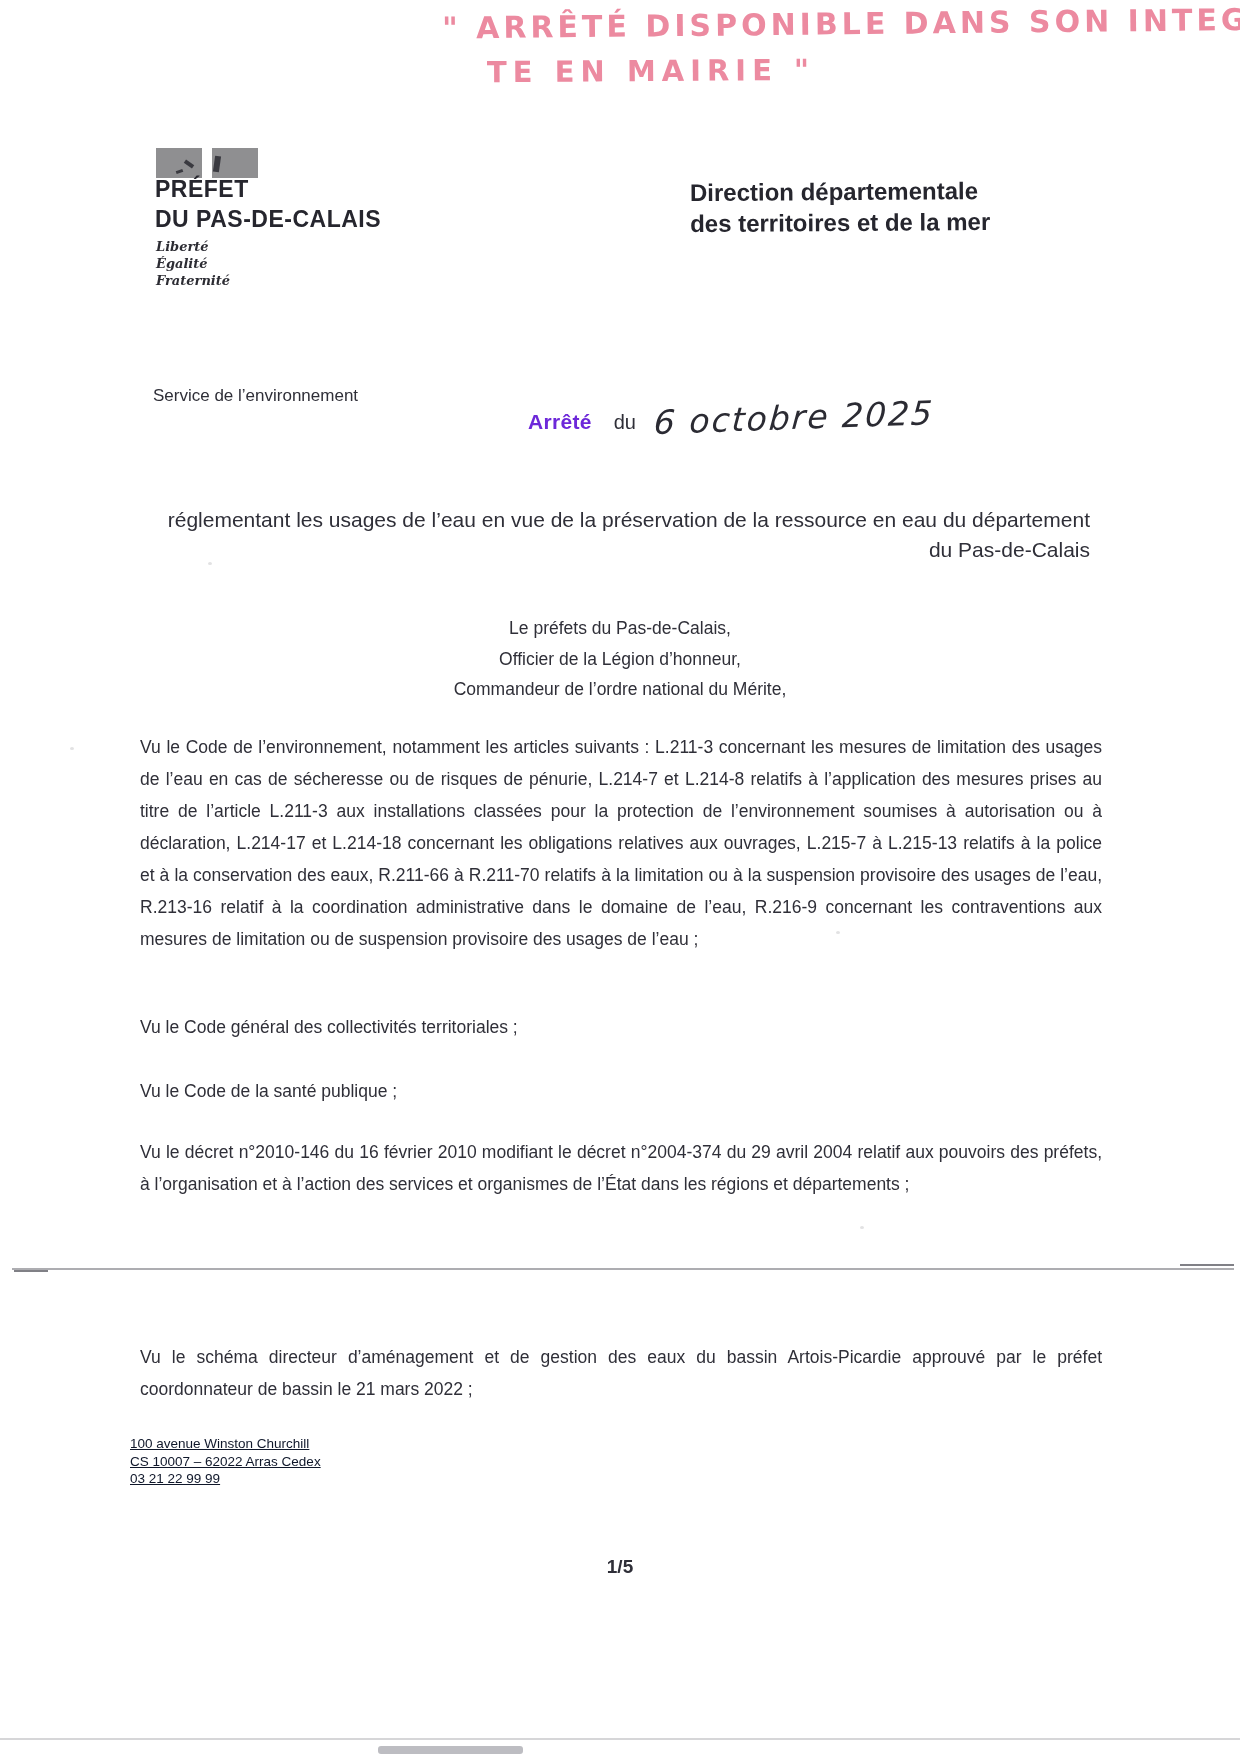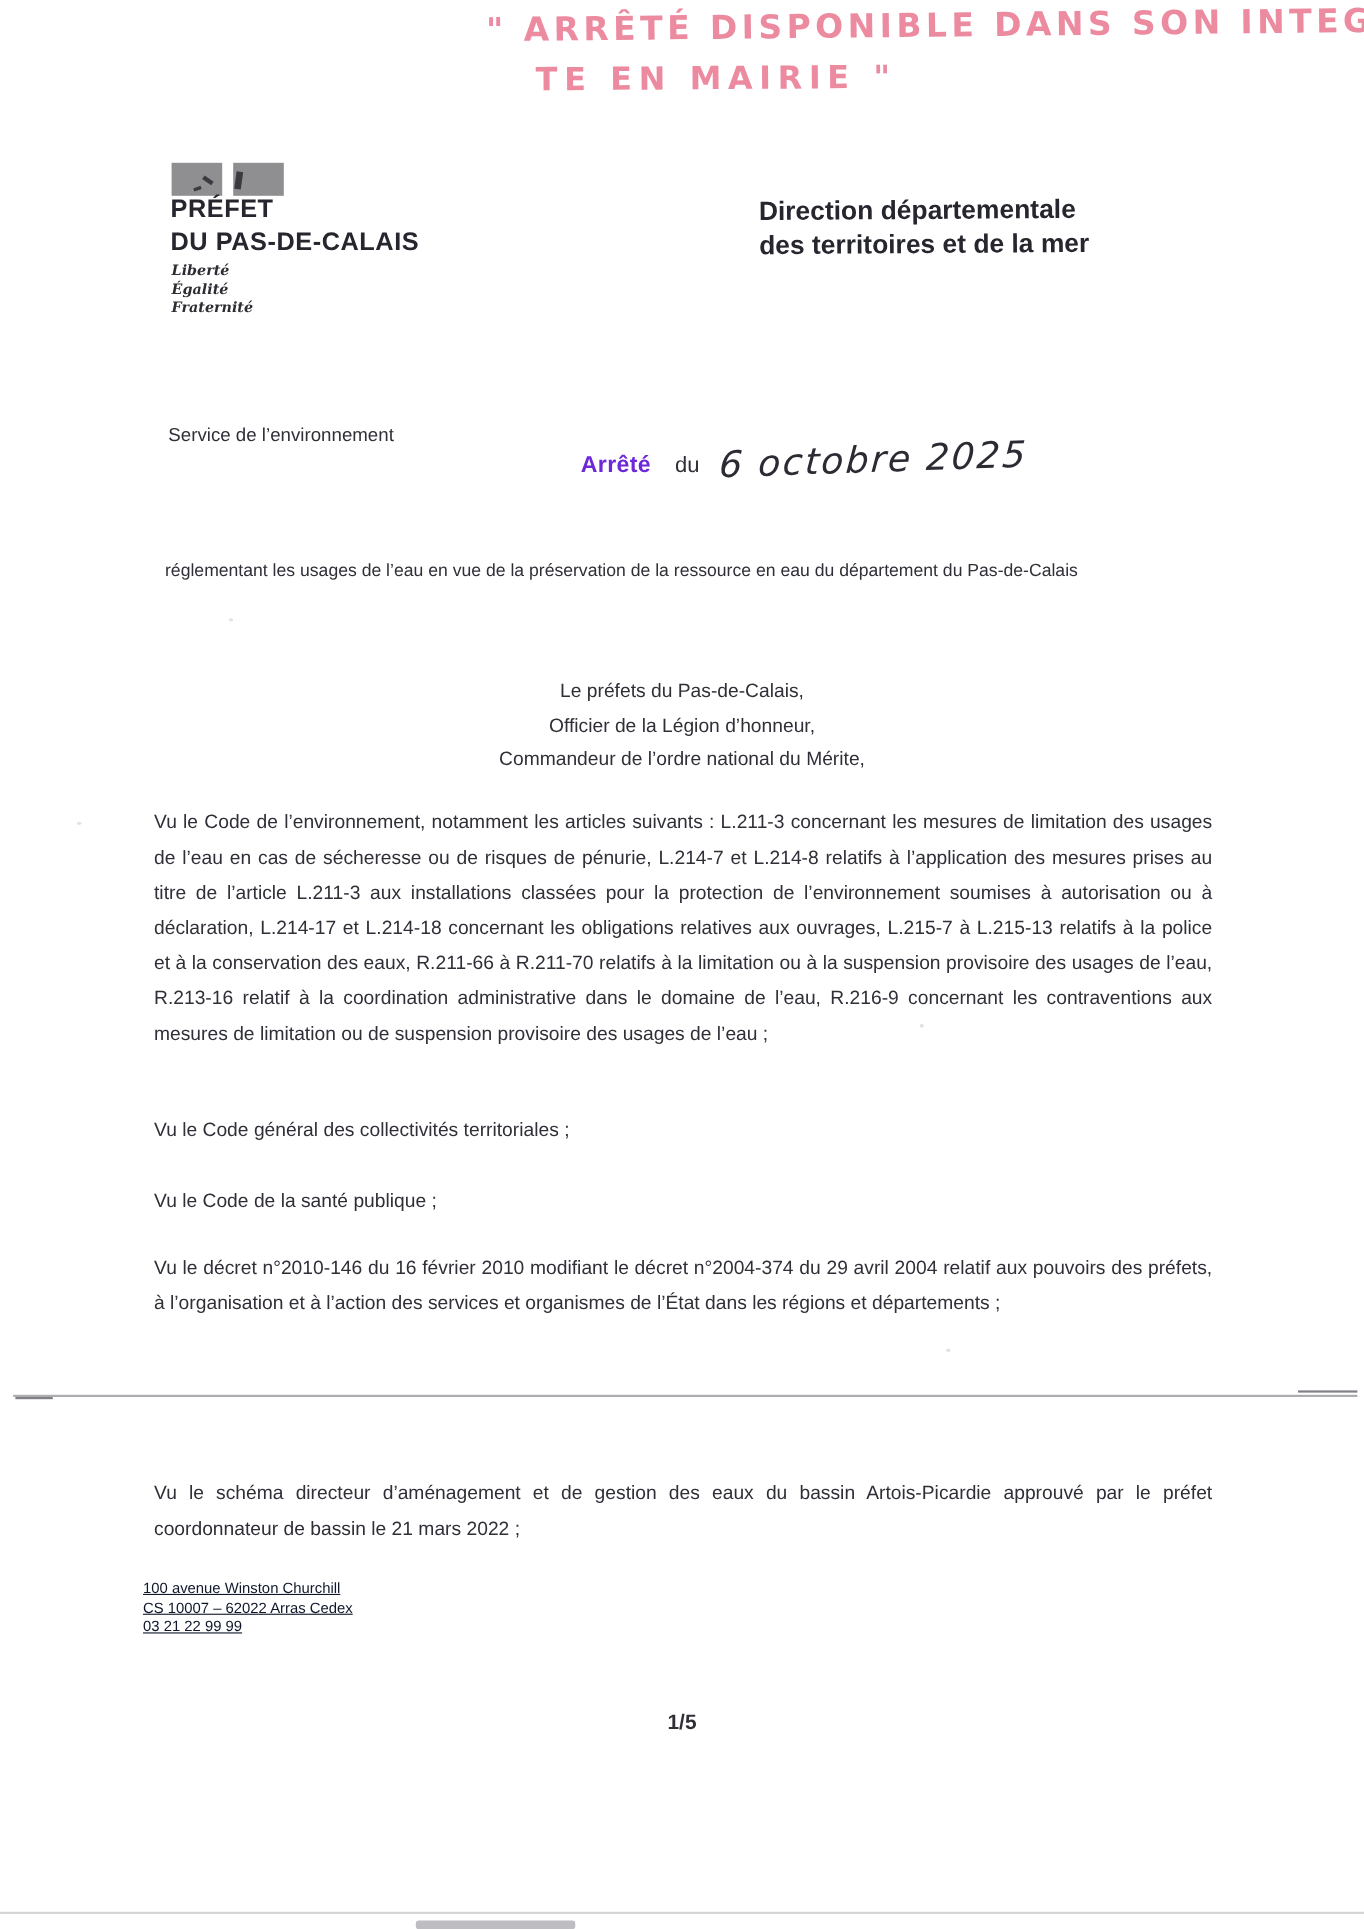--- a/index.html
+++ b/index.html
@@ -40,21 +40,21 @@
   .title-line{position:absolute;left:528px;top:398px;white-space:nowrap;}
   .title-line .arrete{font-weight:bold;font-size:21px;color:#6d28d9;letter-spacing:0.3px;}
   .title-line .du{font-size:20px;margin-left:22px;}
   .handwritten-date{
     display:inline-block;margin-left:18px;
     font-family:"DejaVu Sans", sans-serif;
     font-style:italic;font-size:33px;color:#2b2b33;
     transform:rotate(-2deg) skewX(-6deg);
     letter-spacing:2px;
   }
-  .subtitle{position:absolute;left:150px;top:505px;width:940px;text-align:left;font-size:16px;line-height:30px;color:#2f2f38;}
+  .subtitle{position:absolute;left:150px;top:505px;width:940px;text-align:right;font-size:21px;line-height:30px;color:#2f2f38;}
   .salutation{position:absolute;left:150px;top:613px;width:940px;text-align:center;font-size:17.5px;line-height:30.5px;color:#2f2f38;}
 
   .para{position:absolute;left:140px;width:962px;font-size:17.5px;line-height:32px;color:#2f2f38;text-align:justify;}
   .para.p1{top:731px;}
   .para.p2{top:1011px;}
   .para.p3{top:1075px;}
   .para.p4{top:1136px;}
   .para.p5{top:1253px;}
   .para.p6{top:1341px;}
 

